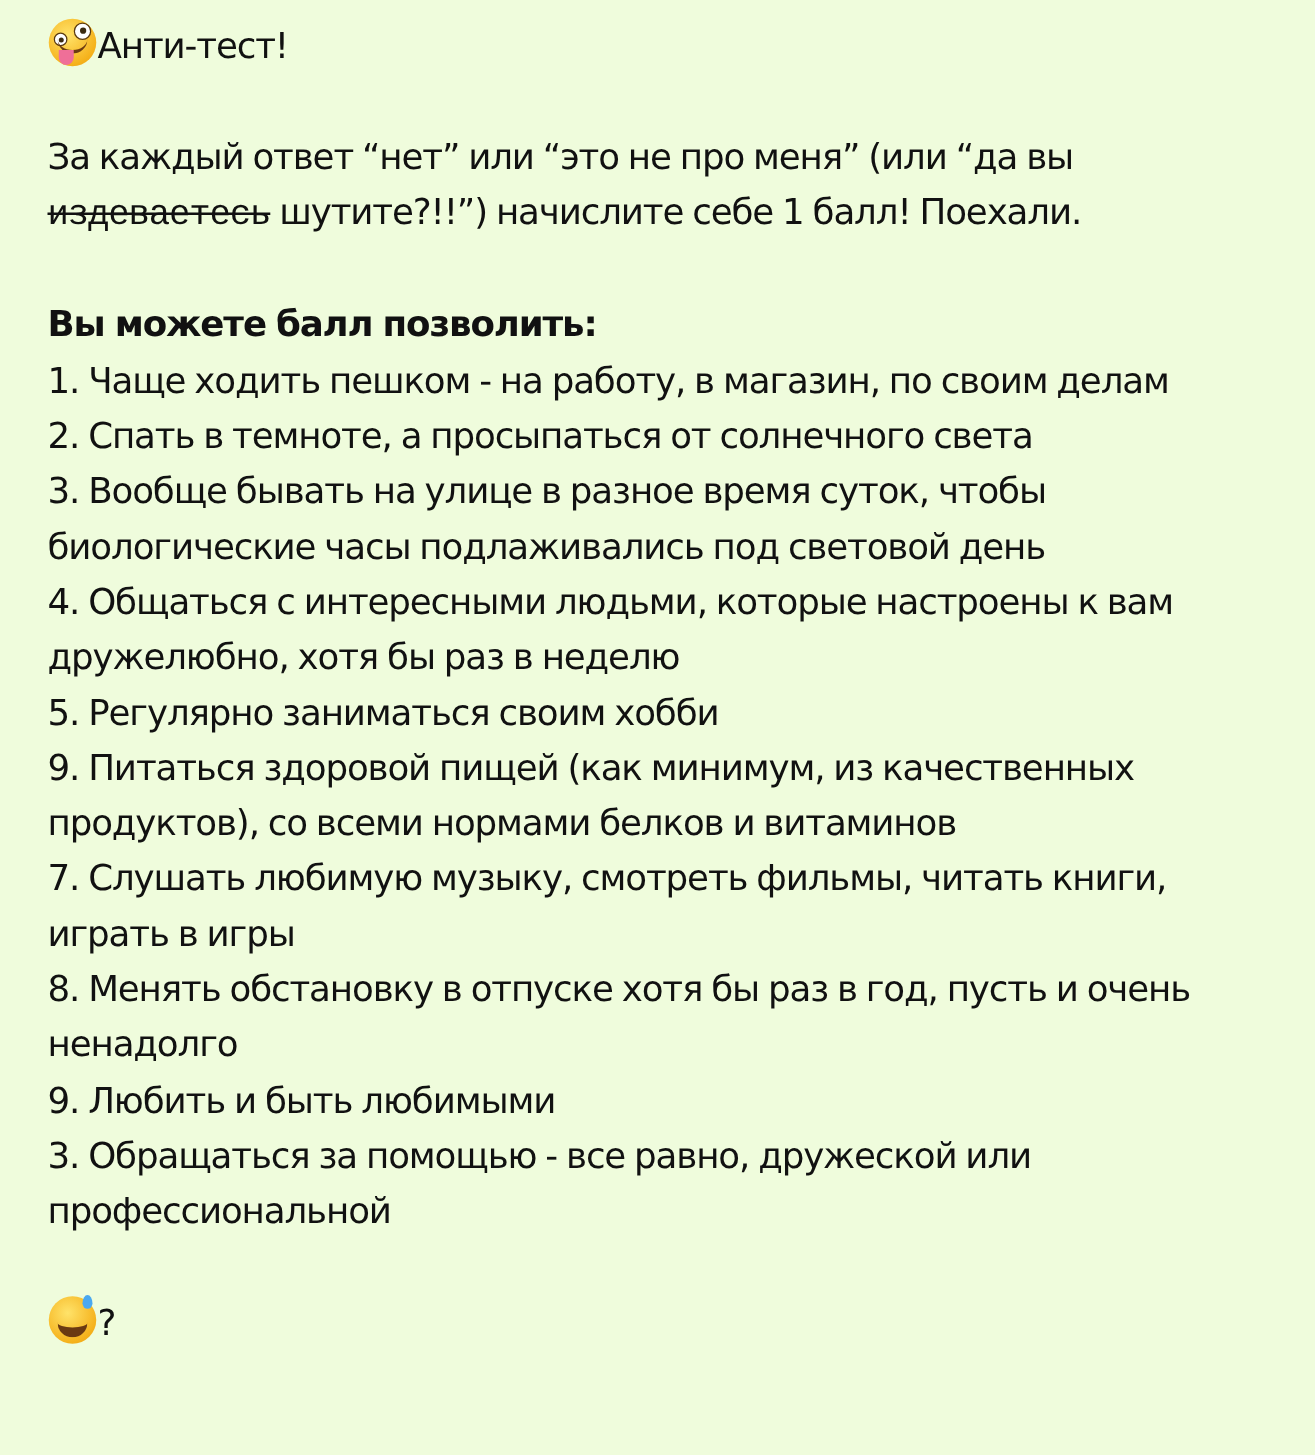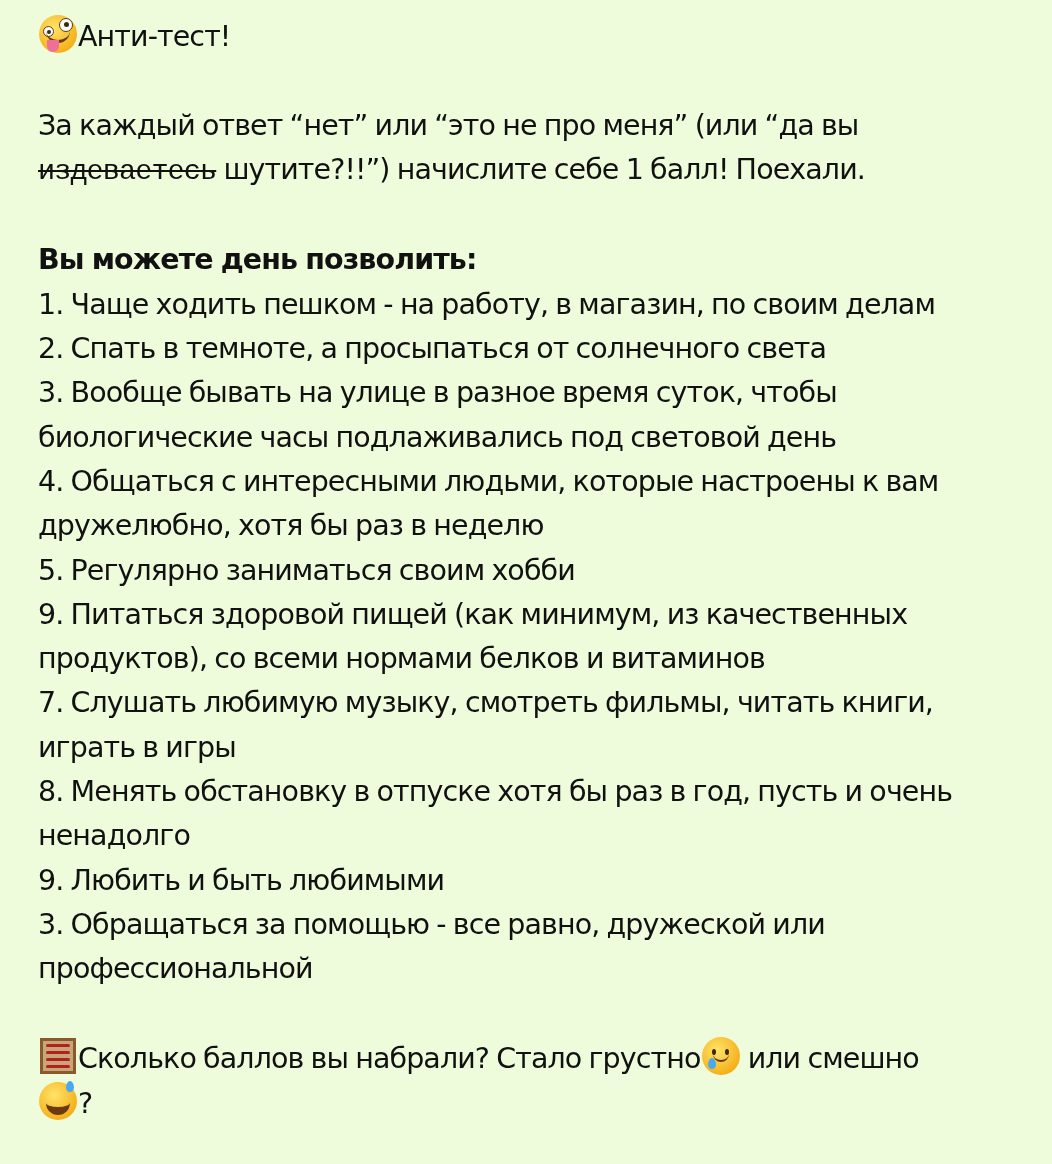--- a/index.html
+++ b/index.html
@@ -55,54 +55,38 @@
           <span class="pupil" style="left:4px;top:3px;width:5px;height:5px;"></span>
         </span>
       <span class="mouth" style="left:8px;top:16px;width:24px;height:10px;"></span>
       <span class="tongue" style="left:9px;top:26px;"></span>
     </span><span>Анти-тест!</span>
   </span>
   <span class="blank"></span>
   <span class="line">За каждый ответ “нет” или “это не про меня” (или “да вы</span>
   <span class="line"><span class="strike">издеваетесь</span><span> шутите?!!”) начислите себе 1 балл! Поехали.</span></span>
   <span class="blank"></span>
-  <span class="line bold">Вы можете день позволить:</span>
+  <span class="line bold">Вы можете балл позволить:</span>
   <span class="line">1. Чаще ходить пешком - на работу, в магазин, по своим делам</span>
   <span class="line">2. Спать в темноте, а просыпаться от солнечного света</span>
   <span class="line">3. Вообще бывать на улице в разное время суток, чтобы</span>
   <span class="line">биологические часы подлаживались под световой день</span>
   <span class="line">4. Общаться с интересными людьми, которые настроены к вам</span>
   <span class="line">дружелюбно, хотя бы раз в неделю</span>
   <span class="line">5. Регулярно заниматься своим хобби</span>
   <span class="line">9. Питаться здоровой пищей (как минимум, из качественных</span>
   <span class="line">продуктов), со всеми нормами белков и витаминов</span>
   <span class="line">7. Слушать любимую музыку, смотреть фильмы, читать книги,</span>
   <span class="line">играть в игры</span>
   <span class="line">8. Менять обстановку в отпуске хотя бы раз в год, пусть и очень</span>
   <span class="line">ненадолго</span>
   <span class="line">9. Любить и быть любимыми</span>
   <span class="line">3. Обращаться за помощью - все равно, дружеской или</span>
   <span class="line">профессиональной</span>
   <span class="blank"></span>
   <span class="line">
     <span class="emoji">
-      <span class="abacus">
-          <i style="top:3px"></i>
-          <i style="top:10px"></i>
-          <i style="top:17px"></i>
-          <i style="top:24px"></i>
-        </span>
-    </span><span>Сколько баллов вы набрали? Стало грустно</span><span class="emoji">
-      <span class="face"></span>
-      <span class="pupil" style="left:11px;top:13px;width:4px;height:6px;"></span>
-      <span class="pupil" style="left:24px;top:13px;width:4px;height:6px;"></span>
-      <span class="mouth" style="left:12px;top:18px;width:16px;height:6px;border-bottom-width:2px;"></span>
-      <span class="tear" style="left:7px;top:22px;"></span>
-    </span><span> или смешно</span>
-  </span>
-  <span class="line">
-    <span class="emoji">
       <span class="face"></span>
       <span class="mouth" style="left:8px;top:14px;width:24px;height:12px;border-bottom:8px solid #6b3a12;"></span>
       <span class="tear" style="left:28px;top:0px;"></span>
     </span><span>?</span>
   </span>
 </div>
 
 </body></html>

